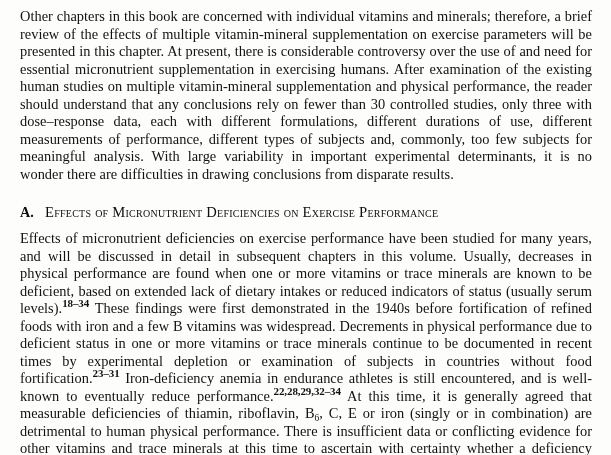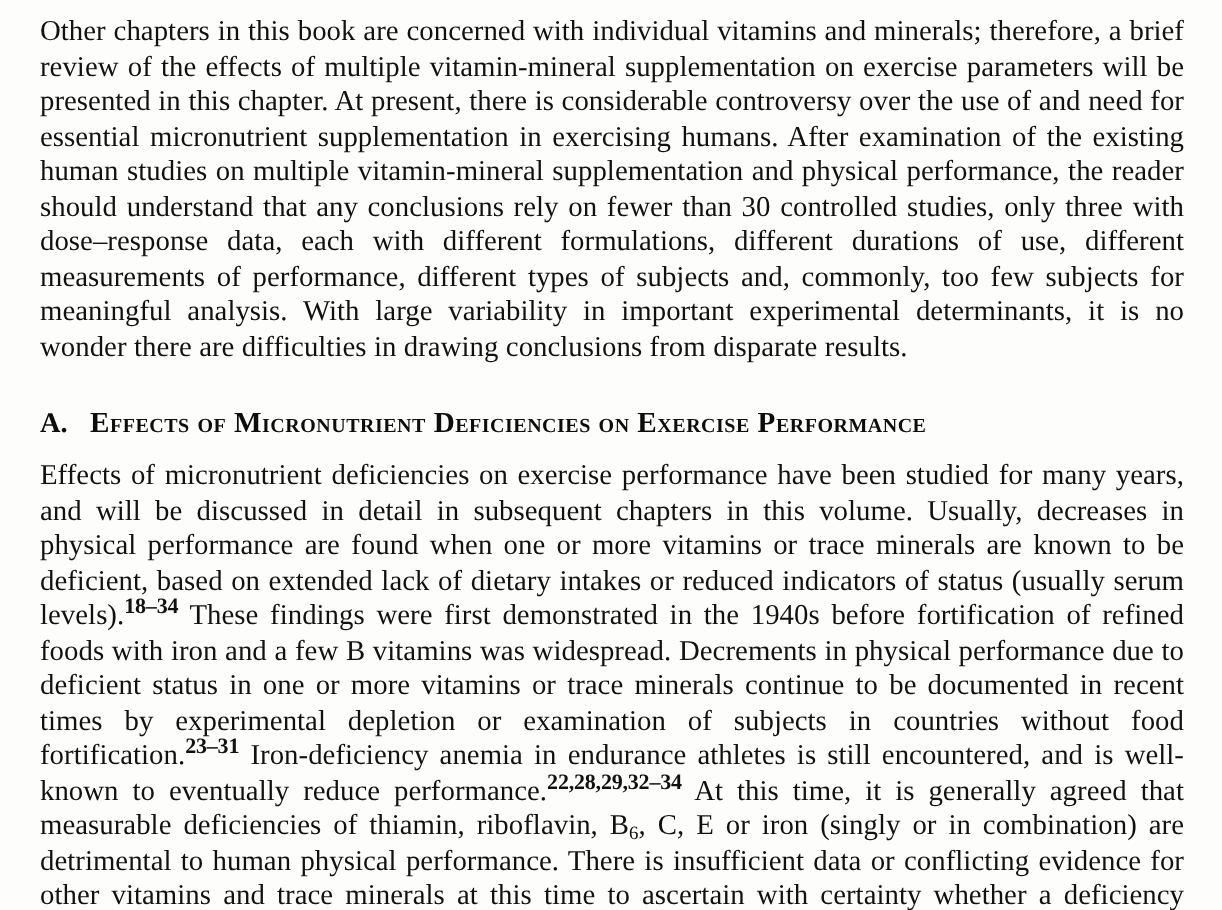--- a/index.html
+++ b/index.html
@@ -45,21 +45,21 @@
   .section-letter {
     display: inline-block;
     width: 25px;
     font-variant: normal;
     font-size: 14.2px;
     font-weight: bold;
   }
   .section-title {
     font-variant: small-caps;
     font-size: 14.6px;
-    font-weight: bold;
+    font-weight: normal;
     letter-spacing: 0.25px;
   }
   sup {
     font-size: 11px;
     vertical-align: 0.52em;
     line-height: 0;
     font-weight: bold;
     letter-spacing: -0.1px;
   }
   sub {

